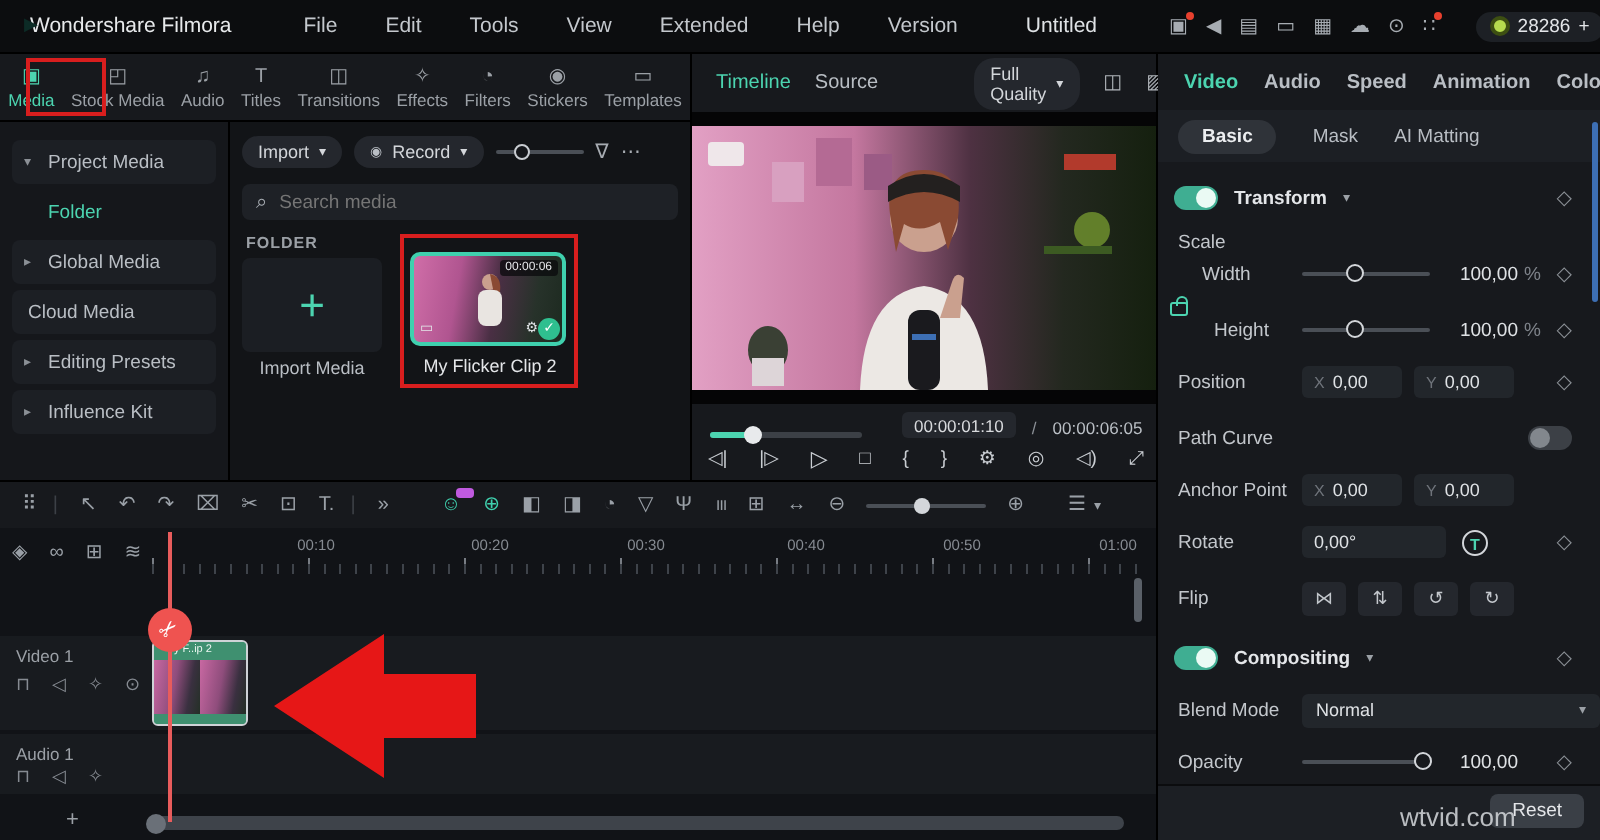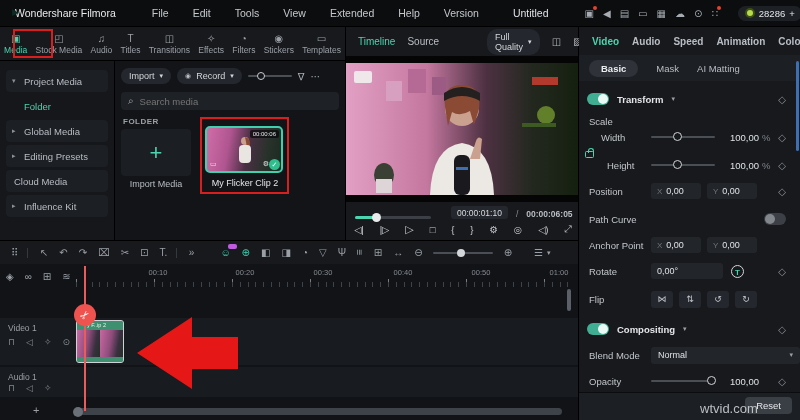--- a/index.html
+++ b/index.html
@@ -97,21 +97,21 @@
   .pv-sliderrow { position:absolute; left:0; top:178px; width:232px; height:14px;
     display:flex; align-items:flex-end; font-size:8.5px; }
   .seek { position:relative; width:76px; height:3px; background:#3c4046;
     border-radius:2px; margin-left:9px; }
   .seek .fill { position:absolute; left:0; top:0; height:3px; width:26%;
     background:#4cd4b0; border-radius:2px; }
   .seek .kn { position:absolute; left:22%; top:-3px; width:9px; height:9px;
     border-radius:50%; background:#e8eaec; }
   .tc-box { background:#24272d; color:#d8dadd; border-radius:3px; padding:1.5px 6px; margin-left:20px;}
   .tc-sep { color:#8b9096; margin:0 8px; }
-  .tc-total { color:#b9bec4;font-weight:bold; }
+  .tc-total { color:#b9bec4; }
   .pv-controls { position:absolute; left:4px; top:193px; width:226px; height:18px;
     display:flex; align-items:center; justify-content:space-between; padding:0 4px;
     color:#c9cdd2; font-size:9.5px; }
 
   
   #props { left:579px; top:27px; width:221px; height:393px; background:#17191d; overflow:hidden;}
   .p-tabs { position:absolute; left:0; top:0; width:221px; height:28px; display:flex;
     align-items:center; gap:0; font-size:10px; font-weight:bold; }
   .p-tab { color:#b9bec4; margin-left:13px; font-weight:bold; }
   .p-tab:first-child { }
@@ -299,26 +299,26 @@
       <span class="caret">▾</span>
       <span>Project Media</span>
       </div>
     <div class="tree-item child selected">
       <span>Folder</span>
       </div>
     <div class="tree-item">
       <span class="caret">▸</span>
       <span>Global Media</span>
       </div>
+    <div class="tree-item child" style="background:#1c1f24;padding-left:8px">
+      <span>Cloud Media</span>
+      </div>
     <div class="tree-item">
       <span class="caret">▸</span>
       <span>Editing Presets</span>
-      </div>
-    <div class="tree-item child" style="background:#1c1f24;padding-left:8px">
-      <span>Cloud Media</span>
       </div>
     <div class="tree-item">
       <span class="caret">▸</span>
       <span>Influence Kit</span>
       </div>
   </div>
 
   <div id="media" class="abs">
     <div class="m-toolbar">
       <div class="pill">

